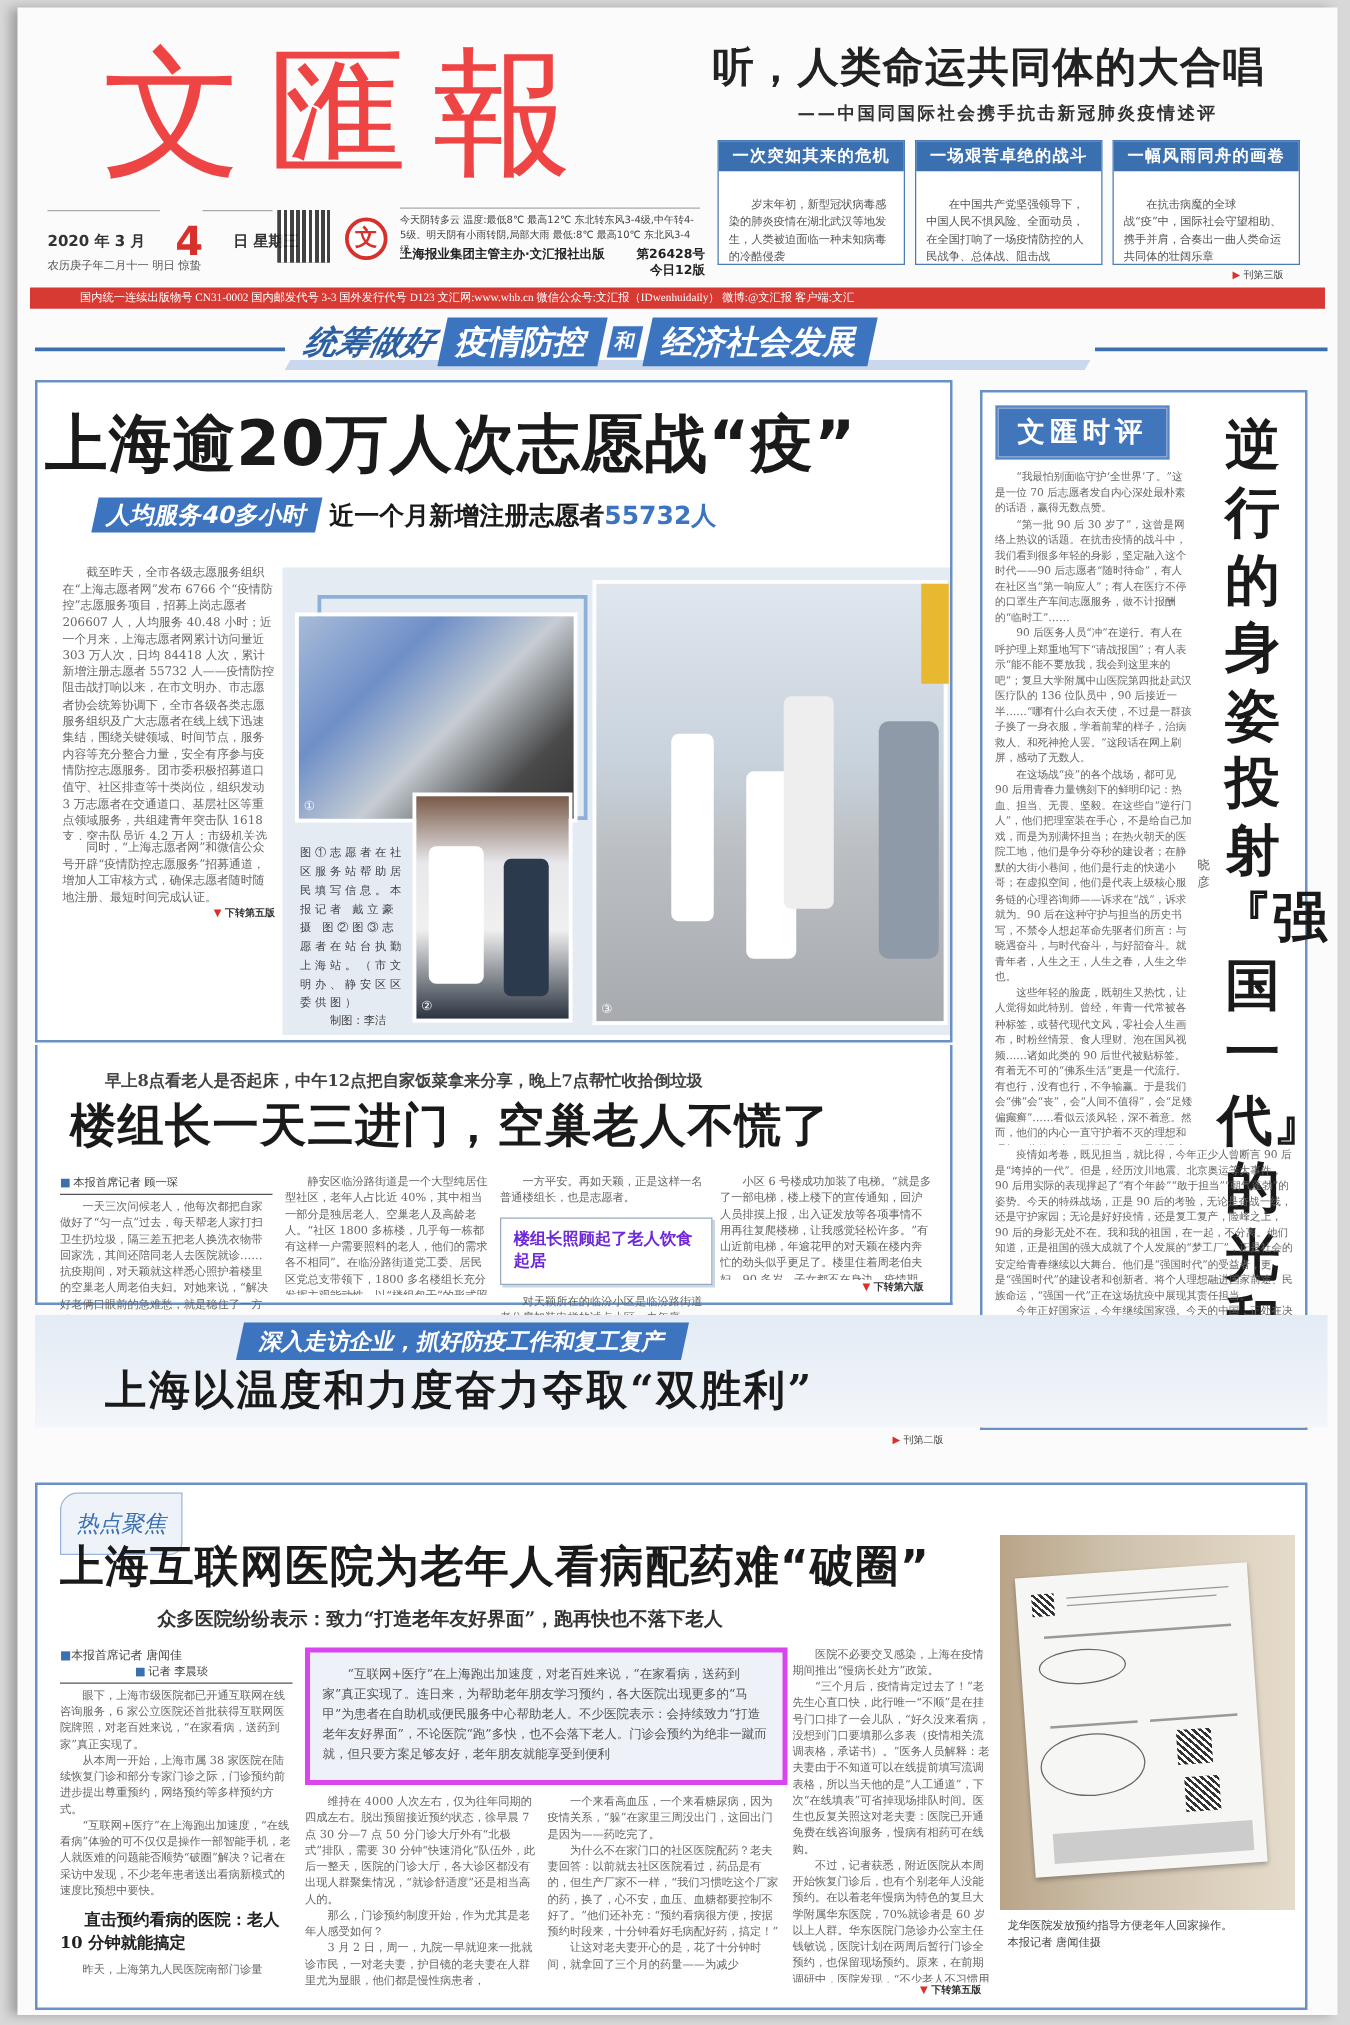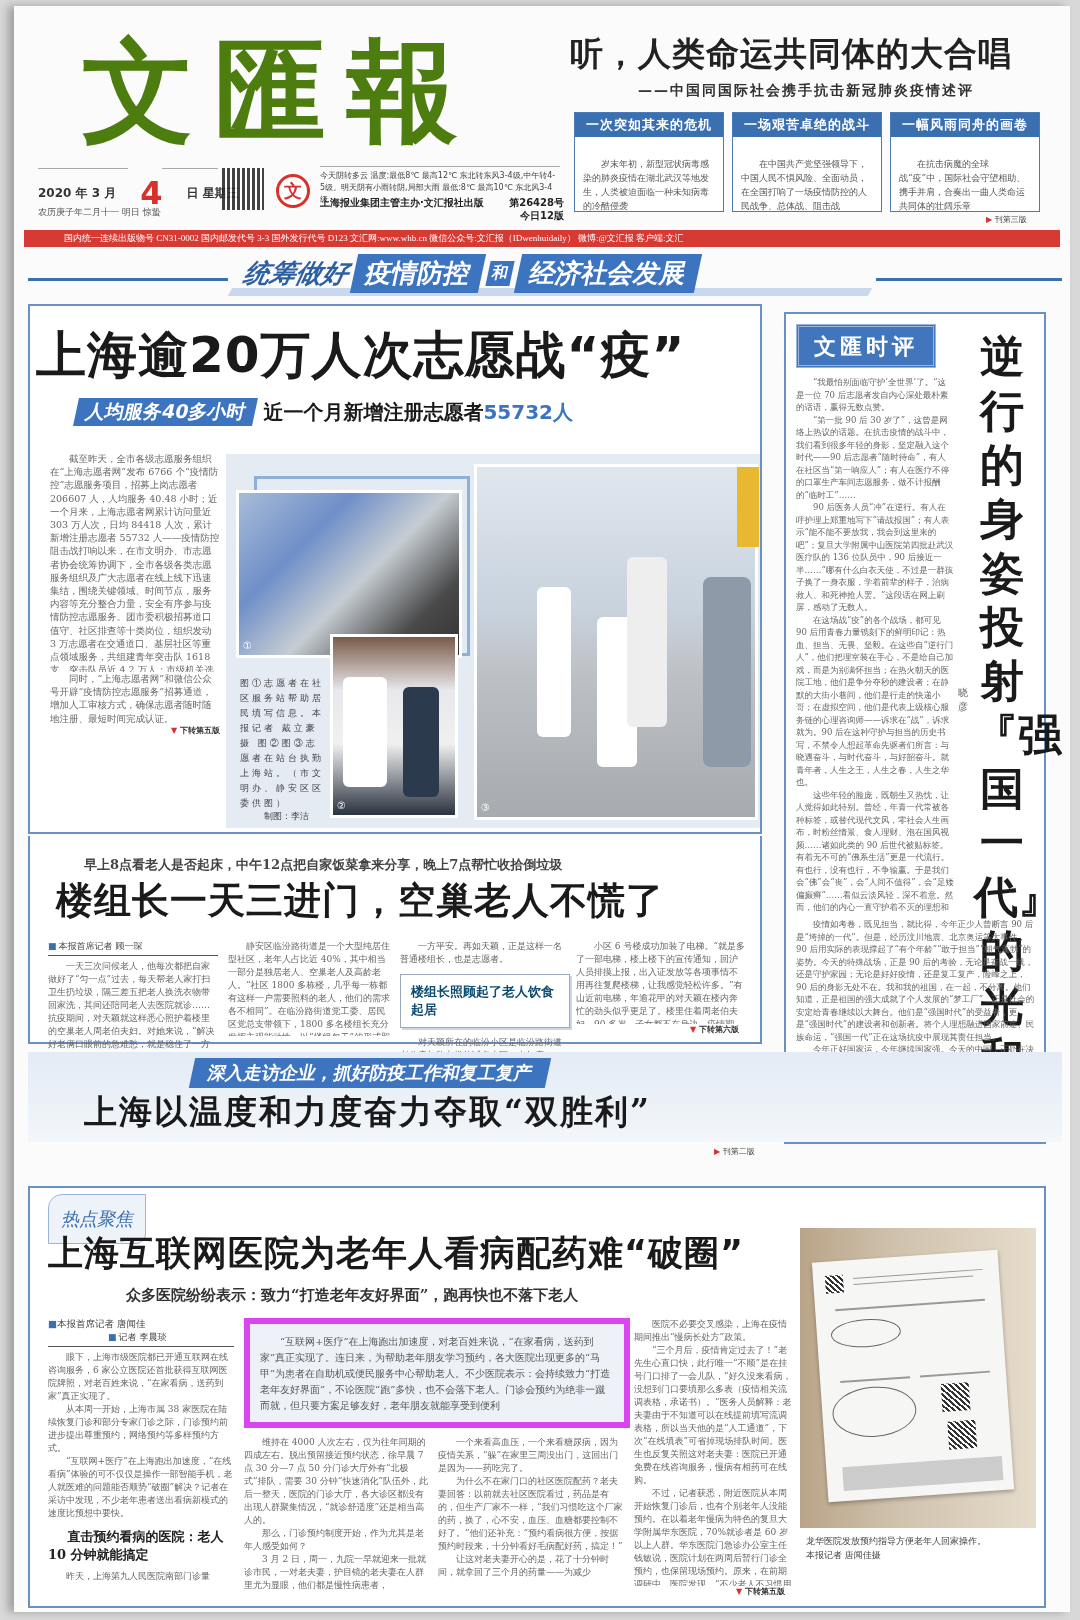--- a/index.html
+++ b/index.html
@@ -1,19 +1,19 @@
 <!DOCTYPE html>
 <html><head>
 <meta charset="utf-8">
 <style>
 *{box-sizing:border-box;margin:0;padding:0}
 body{width:1080px;height:1620px;background:#d8d8d8;font-family:"DejaVu Sans","Liberation Sans",sans-serif;color:#222;overflow:hidden;position:relative}
 .page{position:absolute;left:14px;top:6px;width:1056px;height:1606px;background:#fbfbfb;box-shadow:-6px 0 8px rgba(0,0,0,.25)}
 .abs{position:absolute}
-.masthead{left:68px;top:20px;font-family:"DejaVu Serif","Liberation Serif",serif;font-weight:bold;color:#4d7c0f;font-size:112px;letter-spacing:20px;line-height:130px}
+.masthead{left:68px;top:20px;font-family:"DejaVu Serif","Liberation Serif",serif;font-weight:normal;color:#ef4444;font-size:112px;letter-spacing:20px;line-height:130px}
 .dateline{left:24px;top:168px;font-size:12px;font-weight:bold;color:#333;display:flex;align-items:center;gap:8px}
 .dateline .day{font-size:32px;color:#d8302a;font-weight:bold;margin:0 16px}
 .lunar{left:24px;top:200px;font-size:9px;color:#555}
 .rule{height:1px;background:#aaa}
 .qr{left:208px;top:162px;width:42px;height:42px;background:
  repeating-linear-gradient(90deg,#222 0 3px,#fff 3px 5px),#222;opacity:.85}
 .logo{left:262px;top:168px;width:34px;height:34px;border-radius:50%;background:#fff;border:3px solid #d8302a;color:#d8302a;font-size:18px;text-align:center;line-height:28px;font-weight:bold}
 .weather{left:306px;top:164px;width:240px;font-size:8px;color:#444;line-height:12px}
 .publisher{left:306px;top:190px;font-size:10px;font-weight:bold;color:#222}
 .hl-top{left:556px;top:26px;font-family:"DejaVu Serif","Liberation Serif",serif;font-size:33px;font-weight:bold;color:#222;letter-spacing:1px}
@@ -43,40 +43,40 @@
 .photo-area{left:212px;top:448px;width:534px;height:374px;background:#e4ebf3}
 .ph1{left:222px;top:484px;width:226px;height:168px;background:linear-gradient(135deg,#a8bcd8 0%,#6f8fc8 30%,#c6cdd3 55%,#4a4a4a 80%,#333 100%);border:3px solid #fff}
 .ph2{left:316px;top:628px;width:128px;height:184px;background:linear-gradient(180deg,#7a5a48 0%,#e8e8ec 30%,#f0f0f0 60%,#2a3340 100%);border:3px solid #fff}
 .ph3{left:460px;top:458px;width:284px;height:356px;background:linear-gradient(180deg,#dfe6ee 0%,#c9d3dd 40%,#bcc0c4 60%,#a7abb0 100%);border:3px solid #fff}
 .ph3 .figure{position:absolute;background:#fff;border-radius:6px}
 .caption{left:226px;top:670px;width:84px;font-size:9px;line-height:15px;color:#444;font-family:"DejaVu Serif",serif;letter-spacing:3px}
 .story2-deck{left:70px;top:850px;font-size:13px;font-weight:bold;color:#444;font-family:"DejaVu Serif",serif}
 .story2-hl{left:42px;top:870px;font-size:37px;font-weight:bold;color:#1a1a1a;font-family:"DejaVu Serif",serif;letter-spacing:1px}
 .byline{font-size:9px;color:#444;border-bottom:1px solid #555;padding-bottom:2px}
 .byline::before{content:"■";color:#3a6fb0;margin-right:2px}
-.pull{border:1px solid #9ab;background:#fff;font-size:13px;font-weight:bold;color:#0c4a6e;padding:8px 10px;line-height:18px;box-shadow:2px 2px 0 #c9d6e6}
+.pull{border:1px solid #9ab;background:#fff;font-size:13px;font-weight:bold;color:#6d28d9;padding:8px 10px;line-height:18px;box-shadow:2px 2px 0 #c9d6e6}
 .jumpdown{font-size:8px;color:#333;font-weight:bold}
 .jumpdown::before{content:"▼ ";color:#d8302a}
 .band2{left:14px;top:1046px;width:1034px;height:90px;background:linear-gradient(180deg,#e3ebf5,#f3f6fa)}
 .band2-tag{left:178px;top:1052px;background:#3d74c0;color:#fff;font-size:18px;font-weight:bold;padding:3px 16px;transform:skewX(-12deg)}
 .band2-hl{left:70px;top:1084px;font-size:33px;font-weight:bold;color:#1a1a1a;font-family:"DejaVu Serif",serif;letter-spacing:2px}
 .ed-box{left:770px;top:306px;width:262px;height:832px}
 .ed-logo{left:782px;top:318px;width:140px;height:44px;background:#4176bd;border:3px double #9bb5da;color:#fff;font-size:22px;font-weight:bold;text-align:center;line-height:38px;letter-spacing:4px;font-family:"DejaVu Serif",serif}
 .ed-title{left:960px;top:324px;width:56px;font-size:44px;font-weight:bold;color:#1a1a1a;font-family:"DejaVu Serif",serif;line-height:54px;text-align:center;word-break:break-all}
 .ed-author{left:944px;top:680px;font-size:10px;color:#666;width:12px;line-height:14px}
 .feat-box{left:14px;top:1180px;width:1018px;height:422px}
 .feat-tag{left:34px;top:1188px;font-size:18px;font-style:italic;color:#3a6fb0;font-family:"DejaVu Serif",serif;border:1px solid #9bb5da;border-radius:14px 0 10px 0;padding:12px 12px;background:#eef3fa}
 .feat-hl{left:34px;top:1224px;font-size:35px;font-weight:bold;color:#1a1a1a;letter-spacing:1px}
 .feat-deck{left:112px;top:1280px;font-size:15px;font-weight:bold;color:#333;font-family:"DejaVu Serif",serif}
 .feat-photo{left:786px;top:1222px;width:236px;height:300px;background:linear-gradient(90deg,#b9a488,#cfc2ad 40%,#e6dccb 100%)}
 .paper{position:absolute;left:20px;top:28px;width:186px;height:240px;background:#f6f6f4;transform:rotate(-4deg);box-shadow:0 2px 4px rgba(0,0,0,.3)}
 .paper .l{position:absolute;height:2px;background:#999}
 .paper .q{position:absolute;width:28px;height:28px;background:repeating-linear-gradient(45deg,#333 0 2px,#fff 2px 4px)}
 .feat-cap{left:792px;top:1528px;width:228px;font-size:9px;color:#444;line-height:14px;font-family:"DejaVu Serif",serif}
-.quote{left:230px;top:1312px;width:386px;height:110px;background:#eef2f8;border:6px solid #d946ef;padding:10px;font-size:10px;line-height:16px;color:#555;font-family:"DejaVu Serif",serif;text-indent:2em}
+.quote{left:230px;top:1312px;width:386px;height:110px;background:#eef2f8;border:4px solid #d946ef;padding:10px;font-size:10px;line-height:16px;color:#555;font-family:"DejaVu Serif",serif;text-indent:2em}
 .subhead{font-size:13px;font-weight:bold;color:#222;font-family:"DejaVu Serif",serif;line-height:18px}
 </style>
 </head>
 <body>
 
 <div class="page">
 
   <div class="abs masthead">文匯報</div>
   <div class="abs rule" style="left:24px;top:162px;width:90px"></div>
   <div class="abs rule" style="left:148px;top:162px;width:56px"></div>

